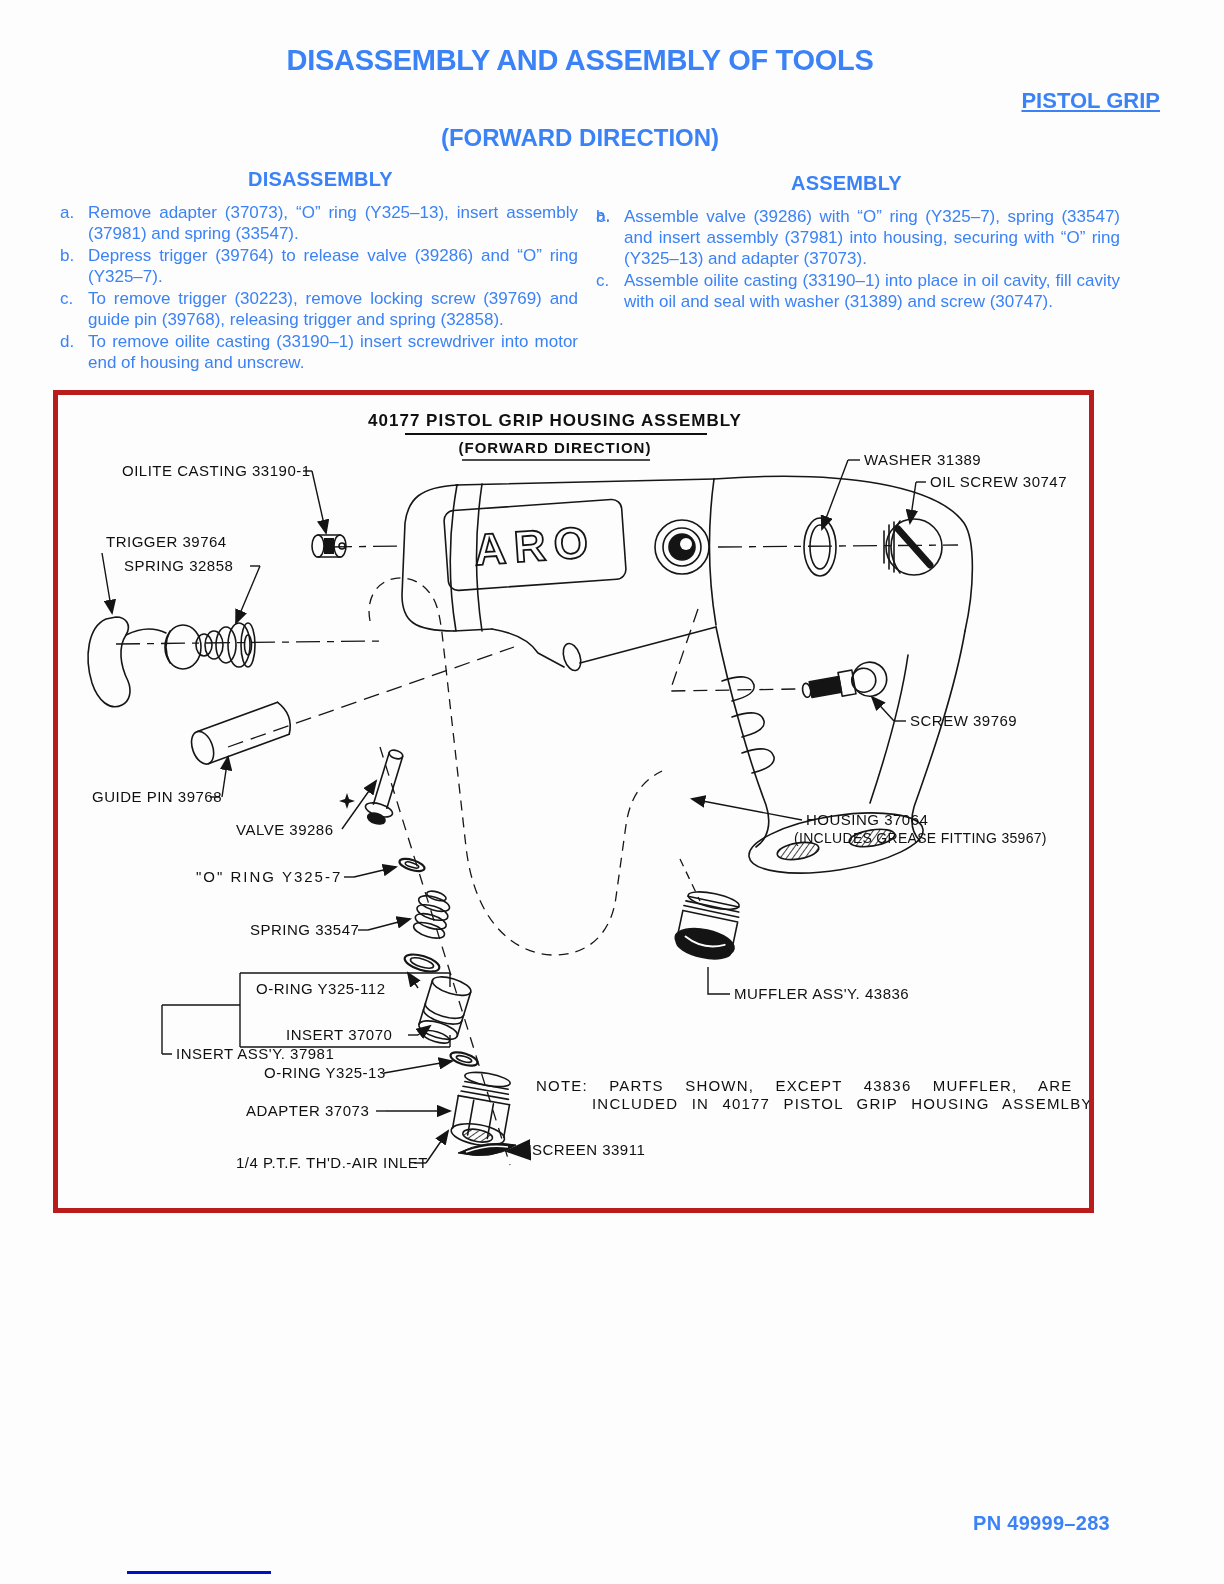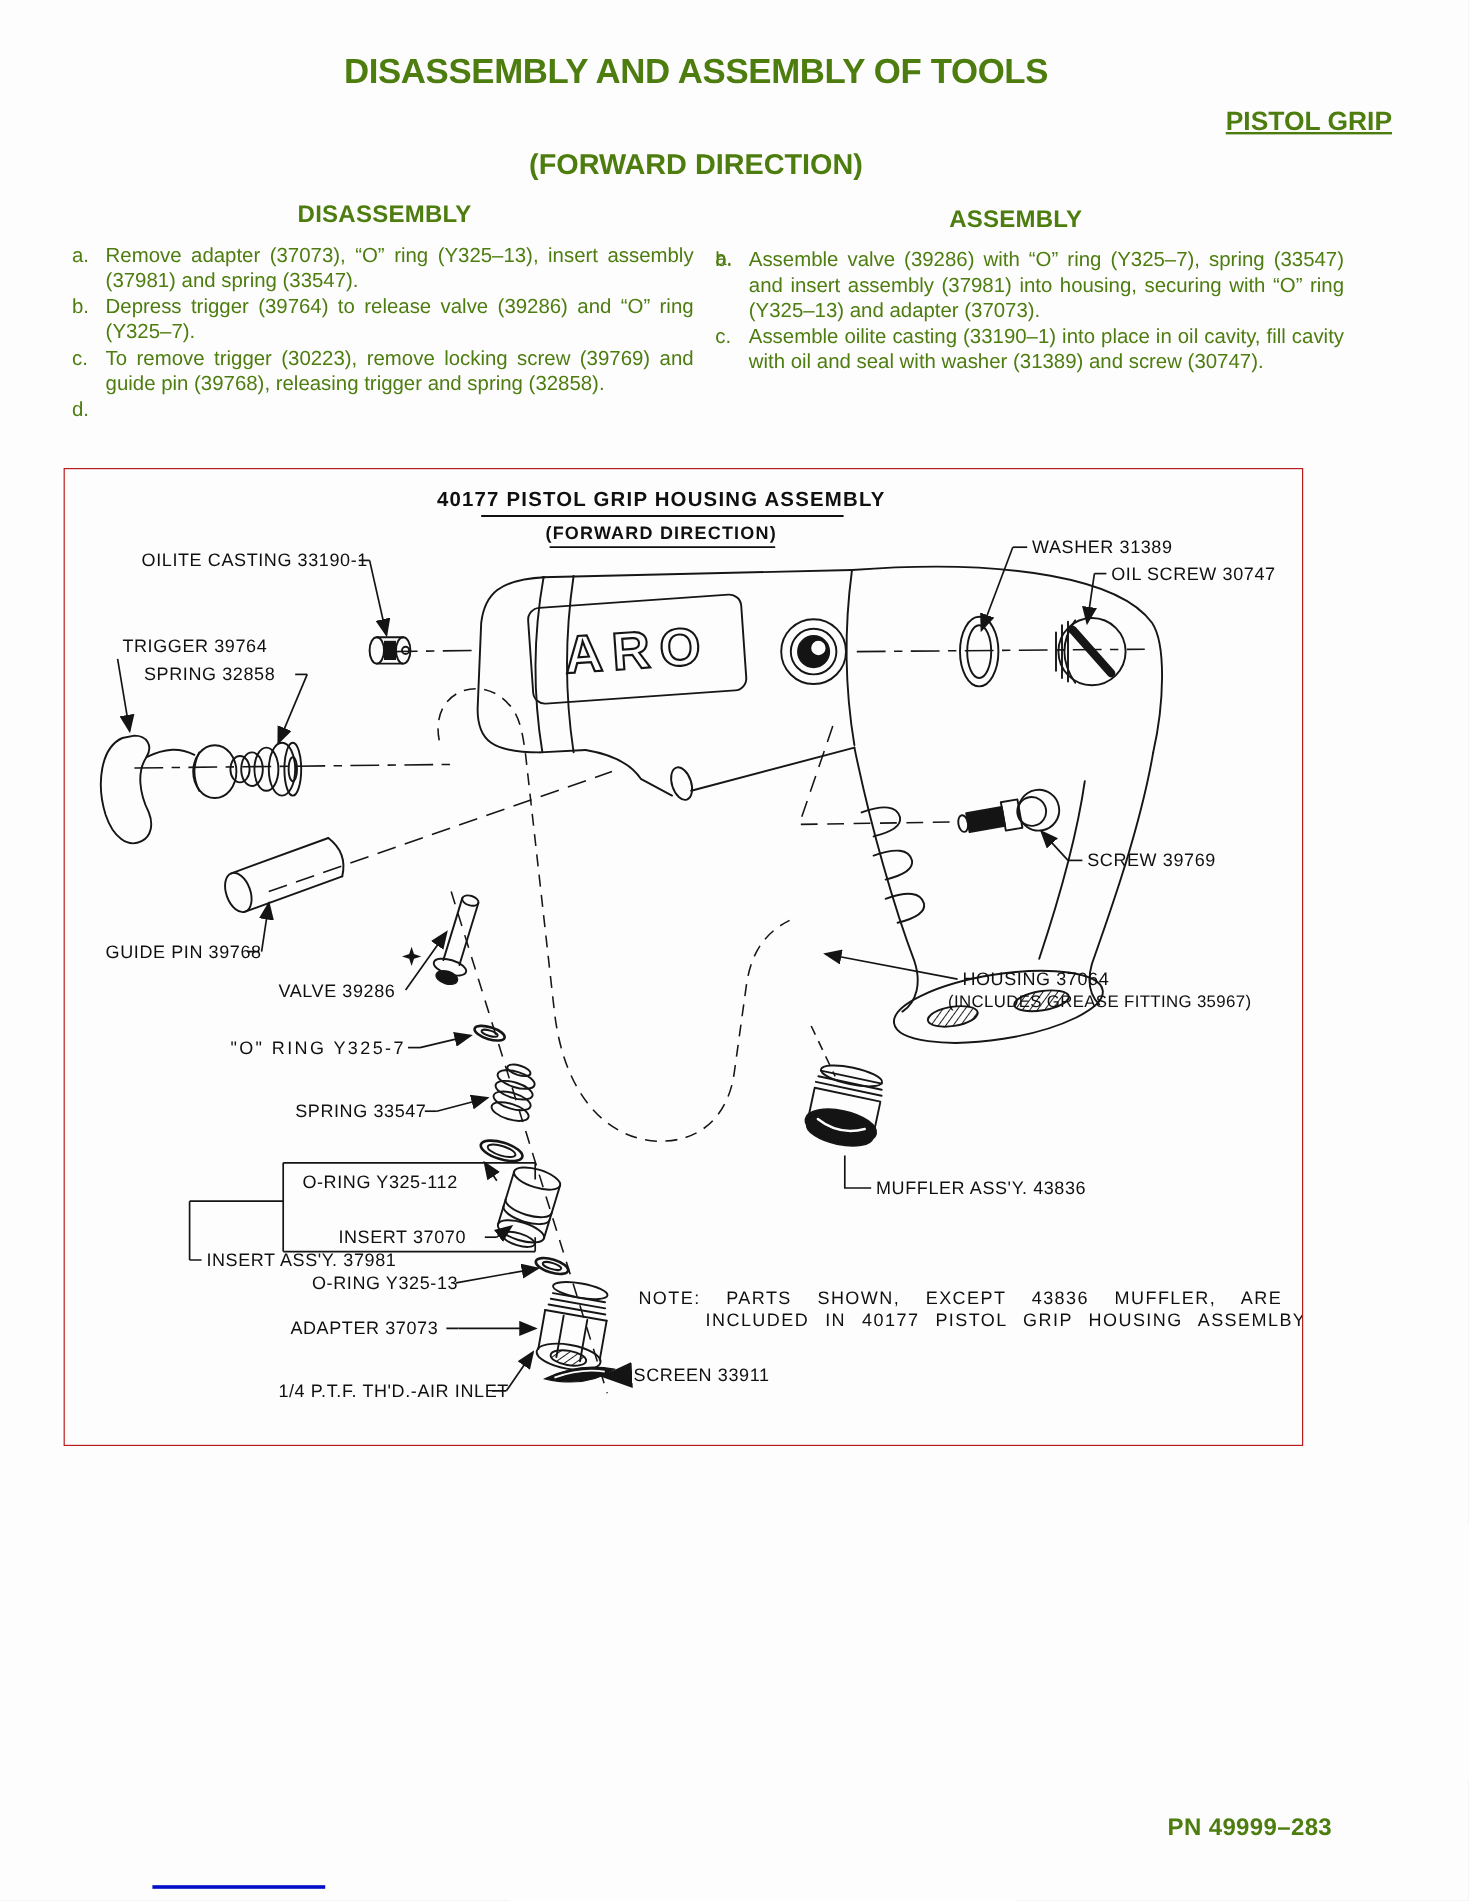--- a/index.html
+++ b/index.html
@@ -1,33 +1,33 @@
 <!DOCTYPE html>
 <html><head>
 <meta charset="utf-8">
 <style>
   html,body{margin:0;padding:0;background:#e8e8e8;}
   .page{position:relative;width:1224px;height:1584px;background:#fdfdfd;
-        font-family:"Liberation Sans",sans-serif;color:#4d7c0f;overflow:hidden;}
+        font-family:"Liberation Sans",sans-serif;color:#3b82f6;overflow:hidden;}
   .t1{position:absolute;top:44px;left:0;width:1160px;text-align:center;
       font-size:29px;font-weight:bold;letter-spacing:-0.3px;}
   .t2{position:absolute;top:88px;left:0;width:1160px;text-align:right;
       font-size:22px;font-weight:bold;text-decoration:underline;}
   .t3{position:absolute;top:124px;left:0;width:1160px;text-align:center;
       font-size:24px;font-weight:bold;}
   .ch{position:absolute;font-weight:bold;font-size:20px;letter-spacing:0.2px;}
   #dh{left:236px;top:168px;margin-left:12px;}
   #ah{left:791px;top:172px;}
   .col{position:absolute;font-size:17px;line-height:21px;}
   .col-l{left:58px;top:202px;width:520px;}
   .col-r{left:594px;top:205px;width:526px;}
   .step{position:relative;padding-left:30px;text-align:justify;margin-bottom:1px;}
   .ltr{position:absolute;left:2px;top:0;}
   .dbox{position:absolute;left:53px;top:390px;width:1031px;height:813px;
-        border:1px solid #b91c1c;background:#fdfdfd;}
+        border:5px solid #b91c1c;background:#fdfdfd;}
   .footer{position:absolute;left:973px;top:1512px;font-size:20px;font-weight:bold;
           letter-spacing:0.3px;}
   .blue-line{position:absolute;left:127px;top:1571px;width:144px;height:3px;background:#0010c8;}
   svg .ln{stroke:#161616;stroke-width:1.6;fill:none;stroke-linecap:round;stroke-linejoin:round;}
   svg .thin{stroke:#161616;stroke-width:1.3;fill:none;}
   svg .lbl{font-family:"Liberation Sans",sans-serif;font-size:15px;fill:#101010;letter-spacing:0.5px;}
   svg .lbl2{font-family:"Liberation Sans",sans-serif;font-size:14px;fill:#101010;letter-spacing:0.3px;}
   svg .dtitle{font-family:"Liberation Sans",sans-serif;font-size:17px;font-weight:bold;
               fill:#101010;letter-spacing:1px;text-anchor:middle;}
   svg .dsub{font-family:"Liberation Sans",sans-serif;font-size:15px;font-weight:bold;
@@ -55,20 +55,21 @@
     <div class="step">
       <span class="ltr">b.</span>
       <span>Depress trigger (39764) to release valve (39286) and “O” ring (Y325–7).</span>
     </div>
     <div class="step">
       <span class="ltr">c.</span>
       <span>To remove trigger (30223), remove locking screw (39769) and guide pin (39768), releasing trigger and spring (32858).</span>
     </div>
     <div class="step">
       <span class="ltr">d.</span>
+      <span>To remove oilite casting (33190–1) insert screwdriver into motor end of housing and unscrew.</span>
     </div>
   </div>
 
   <div class="col col-r">
     <div class="step">
       <span class="ltr">a.</span>
     </div>
     <div class="step">
       <span class="ltr">b.</span>
       <span>Assemble valve (39286) with “O” ring (Y325–7), spring (33547) and insert assembly (37981) into housing, securing with “O” ring (Y325–13) and adapter (37073).</span>

